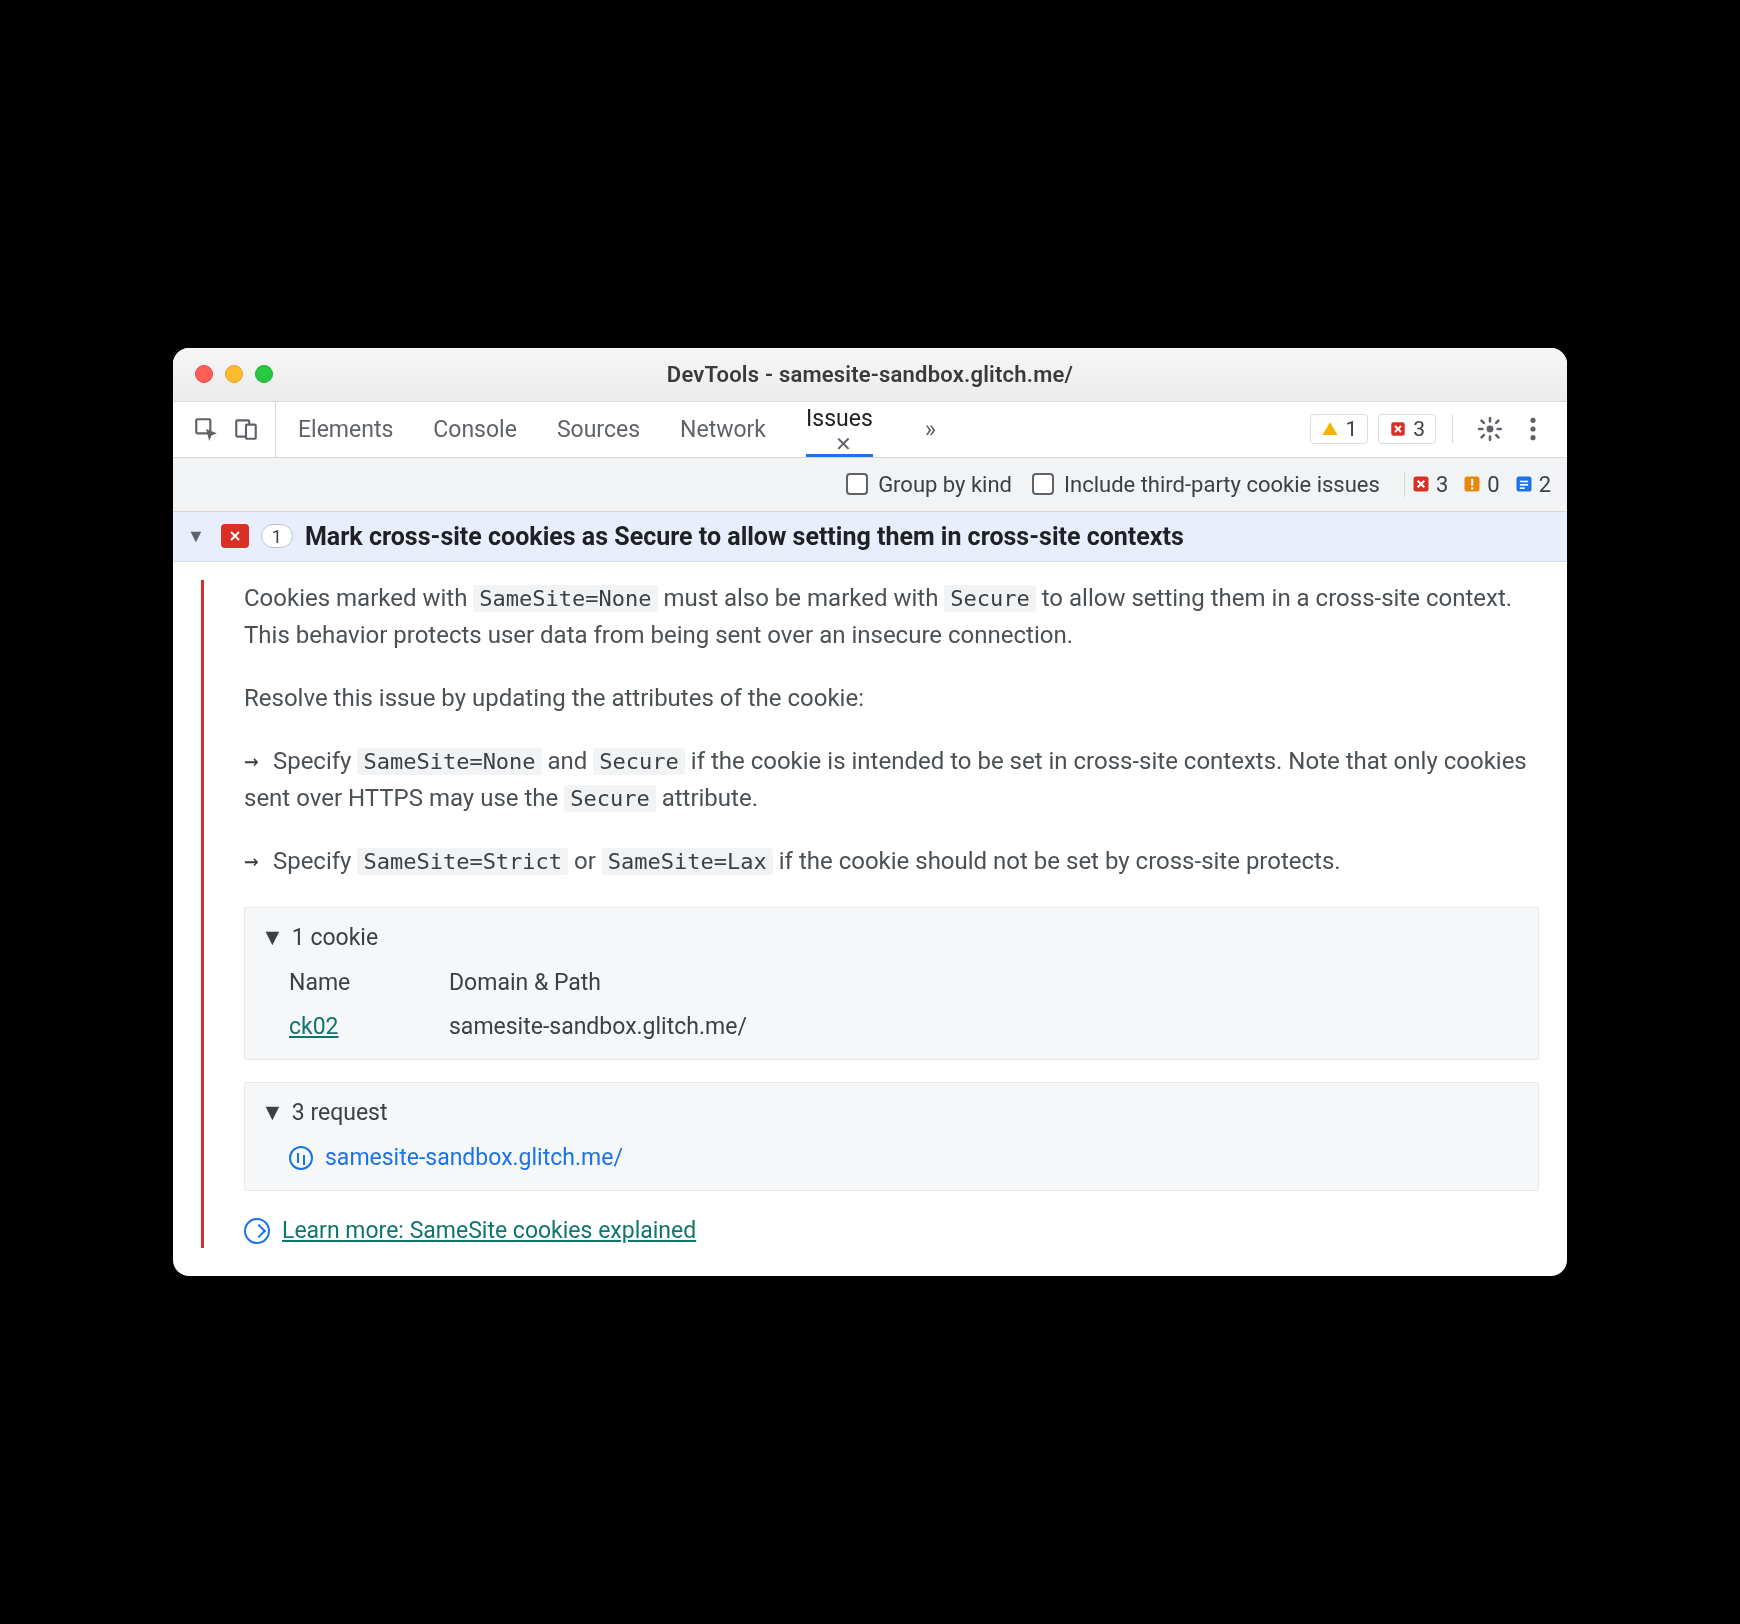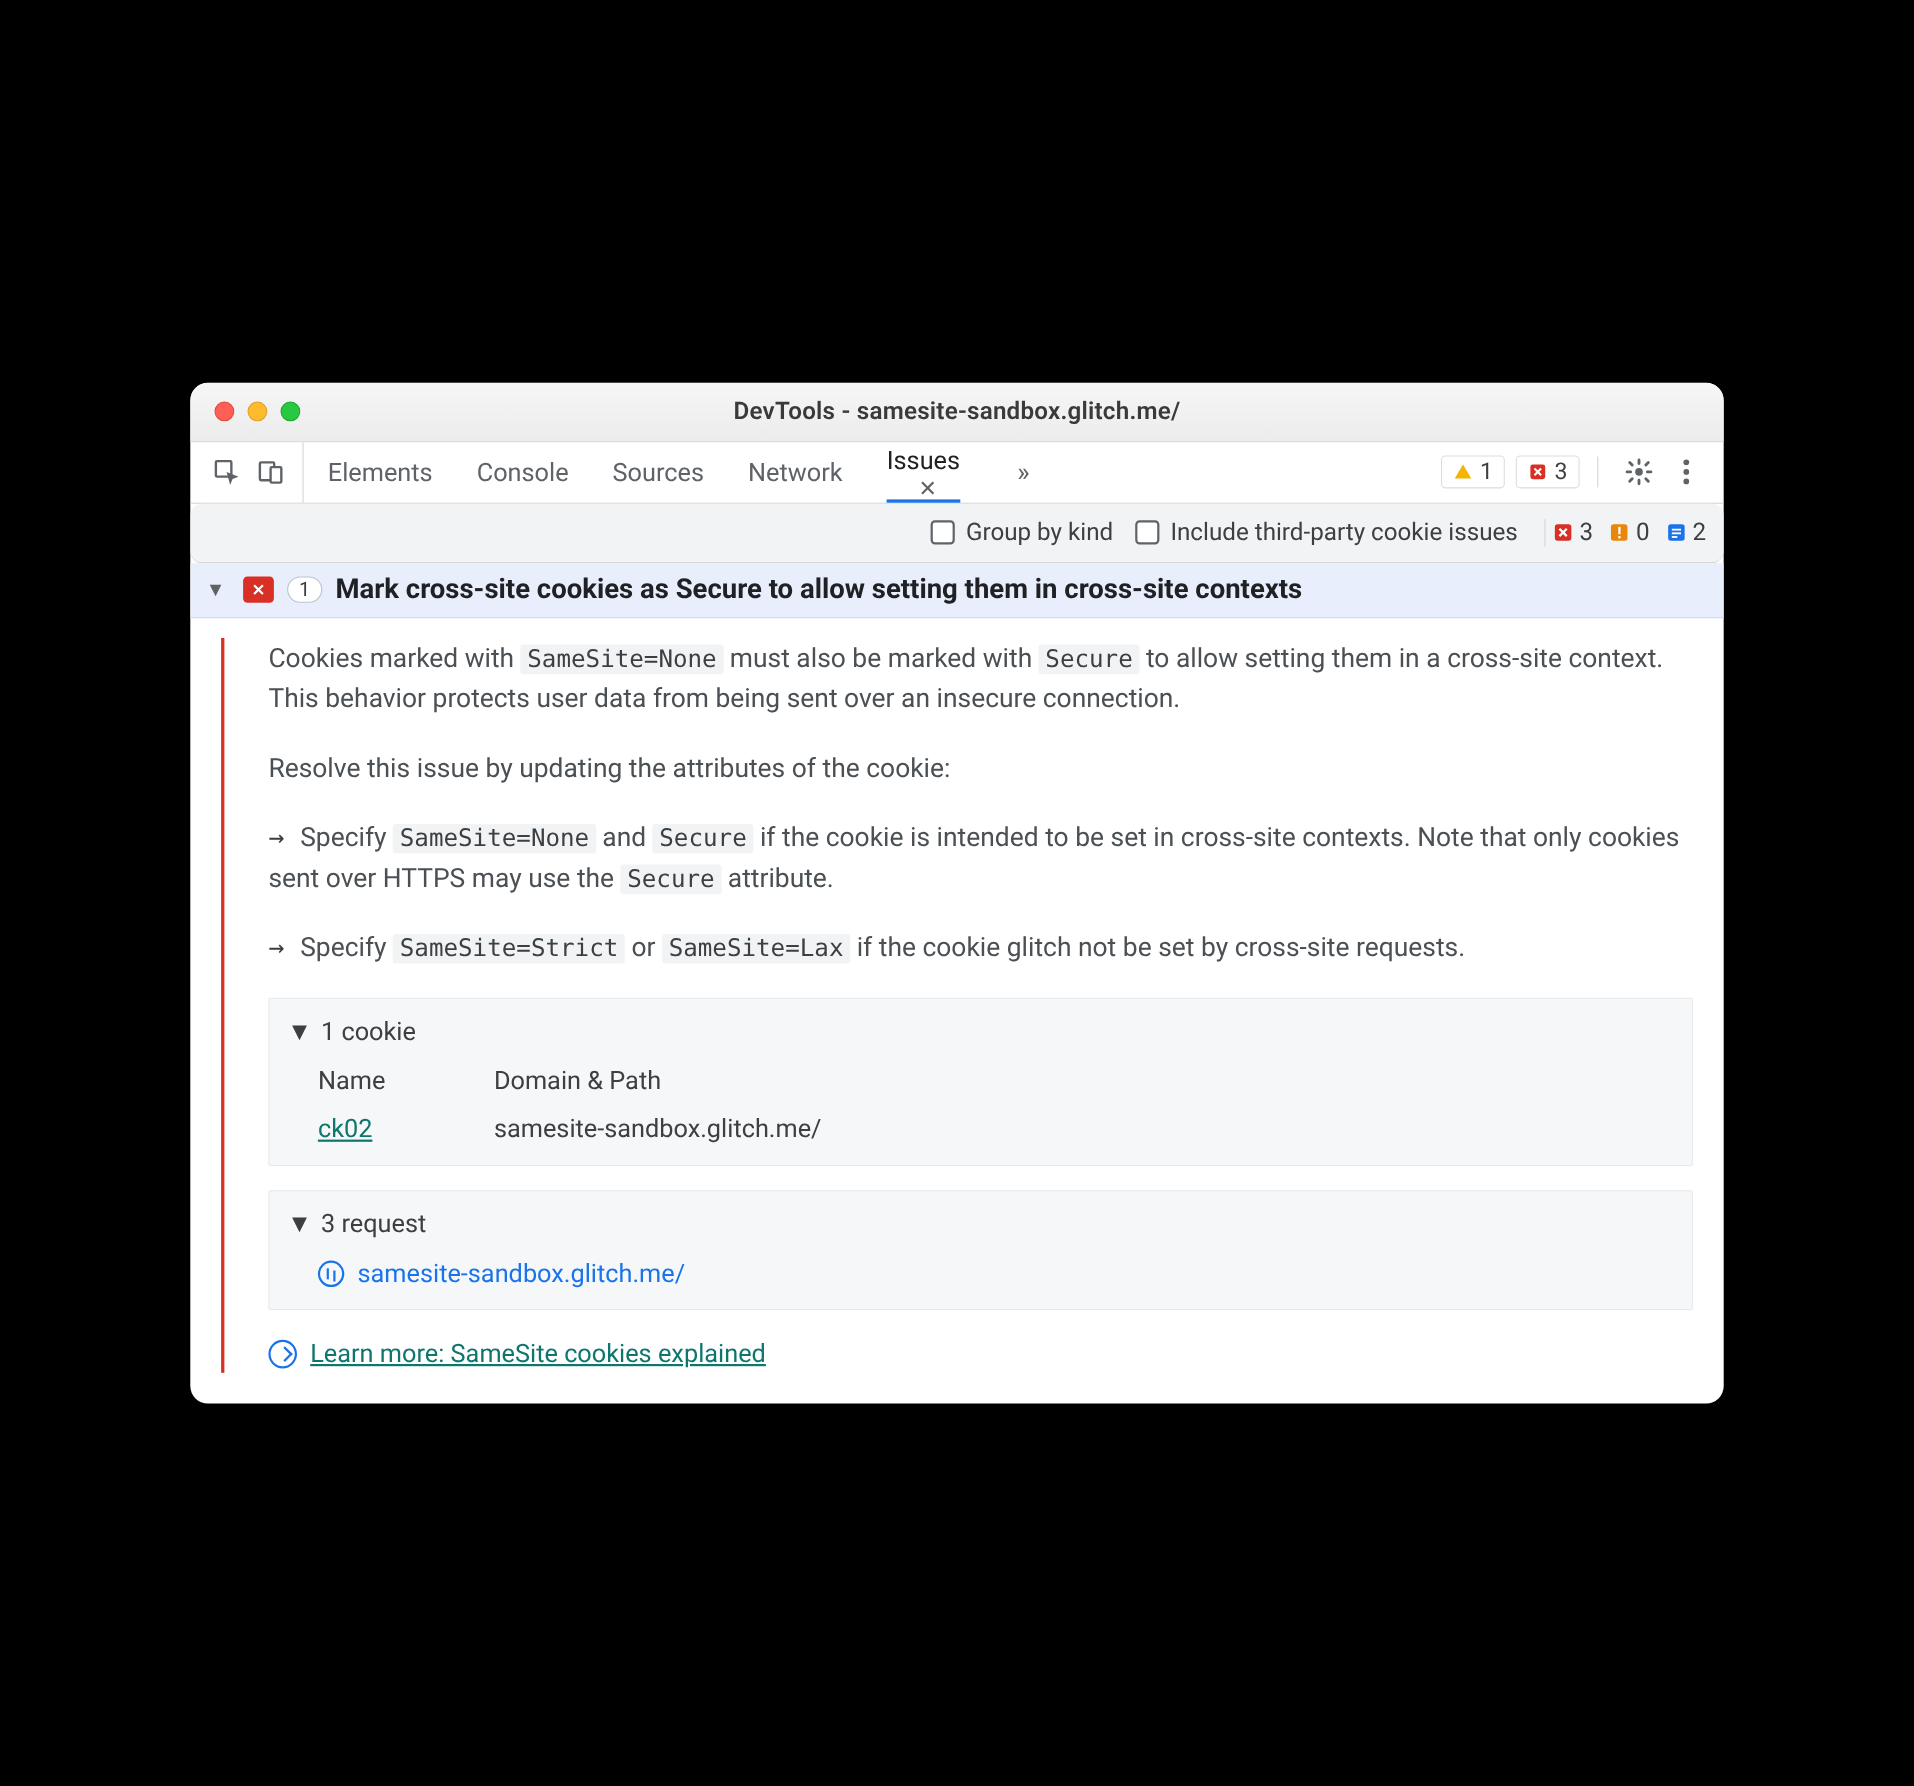--- a/index.html
+++ b/index.html
@@ -76,21 +76,21 @@
   }
   .vsep { width:1px; height:28px; background:#d5d5d5; margin: 0 6px; }
   .gear, .kebab { color:#5f6368; padding:4px 8px; cursor:pointer;}
   
   .filterbar {
     height: 54px;
     background: #f1f3f4;
     border-bottom: 1px solid #d5d5d5;
     display:flex; align-items:center; justify-content:flex-end;
     padding: 0 16px; gap: 20px;
-    font-size: 22px; color:#3c4043;border-radius:11px;
+    font-size: 22px; color:#3c4043;
   }
   .chk-wrap { display:flex; align-items:center; gap:10px; cursor:pointer; }
   .chkbox {
     width:22px; height:22px; border:2px solid #5f6368; border-radius:4px; background:#fff;
   }
   .filter-counters { display:flex; align-items:center; gap:14px; padding-left:6px; border-left:1px solid #d5d5d5; margin-left:4px;}
   .pill-embed { display:flex; align-items:center; gap:5px; font-size:22px; color:#3c4043;}
   
   .issue-header {
     background:#e8eefc;
@@ -282,21 +282,21 @@
     <div class="red-rule"></div>
     <div class="content">
       <p>
         <span>Cookies marked with </span><code class="inline">SameSite=None</code><span> must also be marked with </span><code class="inline">Secure</code><span> to allow setting them in a cross-site context. This behavior protects user data from being sent over an insecure connection.</span>
       </p>
       <p>Resolve this issue by updating the attributes of the cookie:</p>
       <p>
         <span class="arrow">→ </span><span>Specify </span><code class="inline">SameSite=None</code><span> and </span><code class="inline">Secure</code><span> if the cookie is intended to be set in cross-site contexts. Note that only cookies sent over HTTPS may use the </span><code class="inline">Secure</code><span> attribute.</span>
       </p>
       <p>
-        <span class="arrow">→ </span><span>Specify </span><code class="inline">SameSite=Strict</code><span> or </span><code class="inline">SameSite=Lax</code><span> if the cookie glitch not be set by cross-site requests.</span>
+        <span class="arrow">→ </span><span>Specify </span><code class="inline">SameSite=Strict</code><span> or </span><code class="inline">SameSite=Lax</code><span> if the cookie should not be set by cross-site protects.</span>
       </p>
 
 
       <div class="res-box">
         <div class="head">
           <span>▼</span>
           <span>1 cookie</span>
         </div>
         <div class="res-table">
           <div class="th">Name</div>

